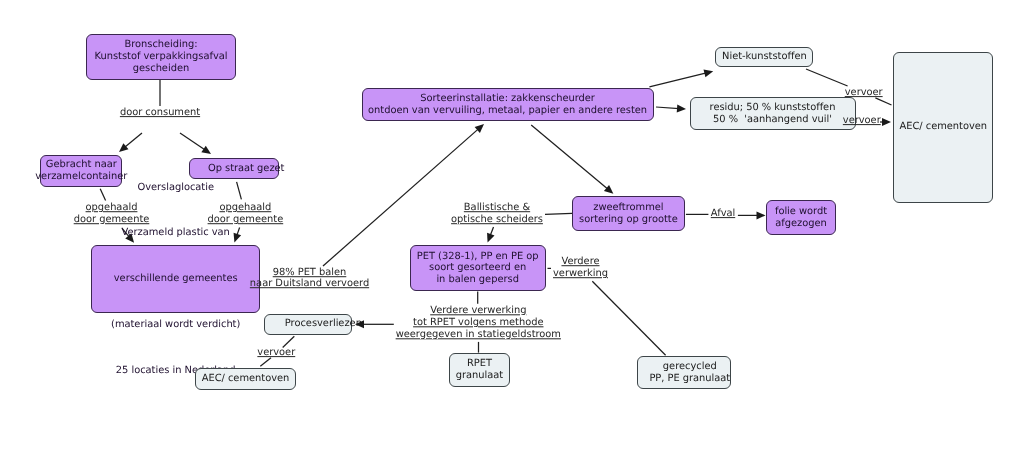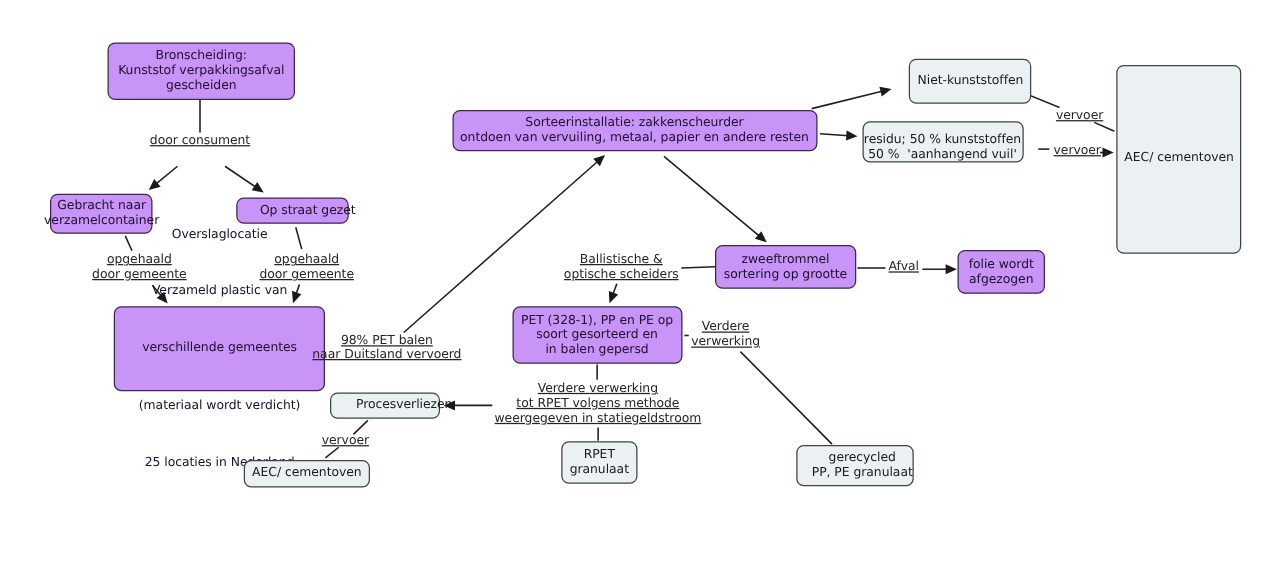--- a/index.html
+++ b/index.html
@@ -133,24 +133,24 @@
         <span class="ln">Overslaglocatie</span>
         <span class="ln">Verzameld plastic van</span>
         <span class="ln">verschillende gemeentes</span>
         <span class="ln">(materiaal wordt verdicht)</span>
         <span class="ln">25 locaties in Nederland</span>
       </div>
       <div class="node purple" style="left: 361.6px; top: 88.1px; width: 292px; height: 33.1px;">
         <span class="ln">Sorteerinstallatie: zakkenscheurder</span>
         <span class="ln">ontdoen van vervuiling, metaal, papier en andere resten</span>
       </div>
-      <div class="node gray" style="left: 715.4px; top: 47.2px; width: 98px; height: 36px; margin-left: 12px;">
+      <div class="node gray" style="left: 715.4px; top: 47.2px; width: 98px; height: 20px;">
         <span class="ln">Niet-kunststoffen</span>
       </div>
-      <div class="node gray" style="left: 689.5px; top: 97.1px; width: 129px; height: 33.3px; justify-content: flex-end;">
+      <div class="node gray" style="left: 689.5px; top: 97.1px; width: 166px; height: 33.3px;">
         <span class="ln">residu; 50 % kunststoffen</span>
         <span class="ln">50 %  'aanhangend vuil'</span>
       </div>
       <div class="node gray" style="left: 893.1px; top: 51.7px; width: 100.4px; height: 151.1px;">
         <span class="ln">AEC/ cementoven</span>
       </div>
       <div class="node purple" style="left: 571.9px; top: 196.4px; width: 113px; height: 34.8px;">
         <span class="ln">zweeftrommel</span>
         <span class="ln">sortering op grootte</span>
       </div>

